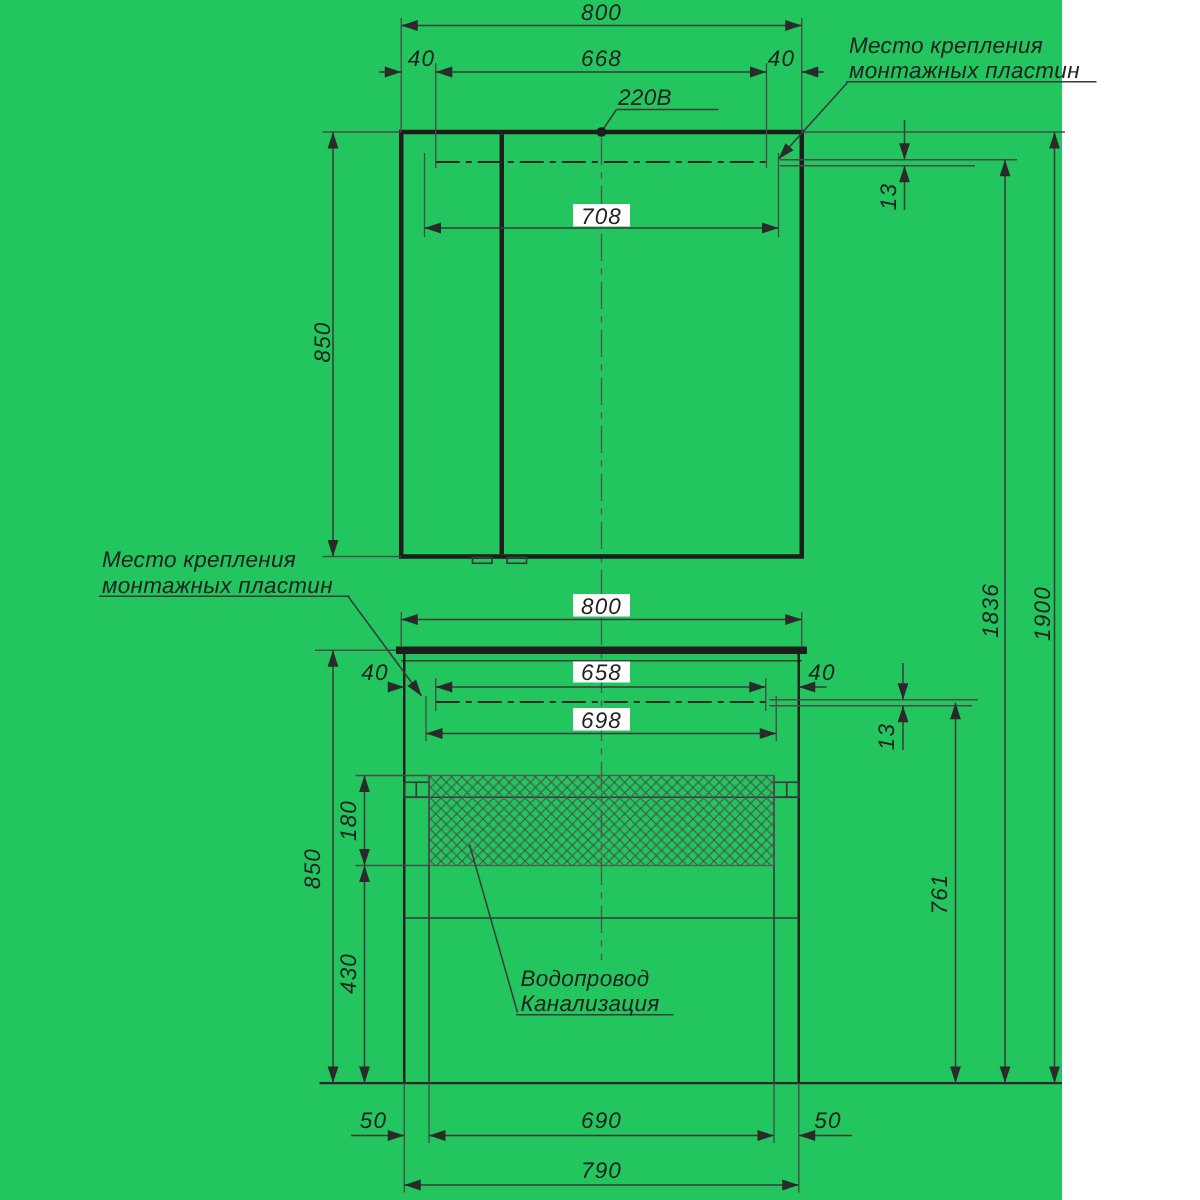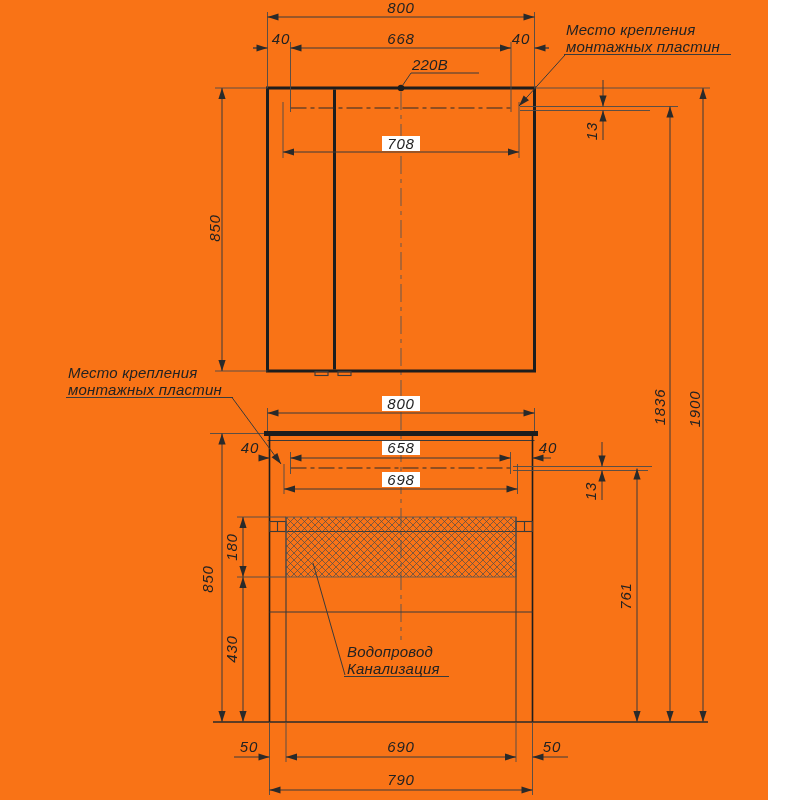--- a/index.html
+++ b/index.html
@@ -1,16 +1,16 @@
 <!DOCTYPE html>
 <html><head>
 <meta charset="utf-8">
 <style>
   html,body{margin:0;padding:0;background:#ffffff;}
-  .stage{width:768px;height:800px;position:relative;background:#f97316;}
+  .stage{width:708px;height:800px;position:relative;background:#22c55e;}
   svg{display:block;}
   .thick{stroke:#1d1d1d;stroke-width:3;fill:none;}
   .med{stroke:#1d1d1d;stroke-width:1.6;fill:none;}
   .thin{stroke:#3a3a3a;stroke-width:1.1;fill:none;}
   .xline{stroke:#4a4a4a;stroke-width:0.9;fill:none;}
   .dim{stroke:#3a3a3a;stroke-width:1;fill:none;marker-start:url(#arr);marker-end:url(#arr);}
   .dimE{stroke:#3a3a3a;stroke-width:1;fill:none;marker-end:url(#arr);}
   .rail{stroke:#2a2a2a;stroke-width:1.2;fill:none;stroke-dasharray:16 4 4 4;}
   .cline{stroke:#555;stroke-width:0.9;fill:none;stroke-dasharray:18 5 4 5;}
   .leader{stroke:#3a3a3a;stroke-width:1;fill:none;}

